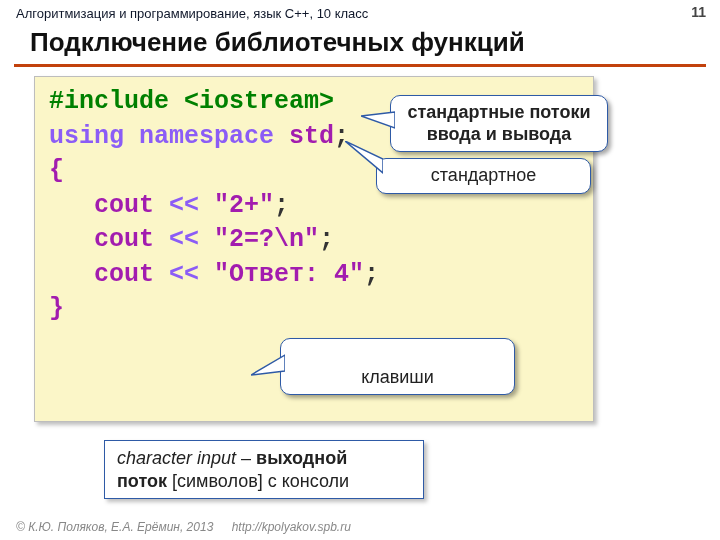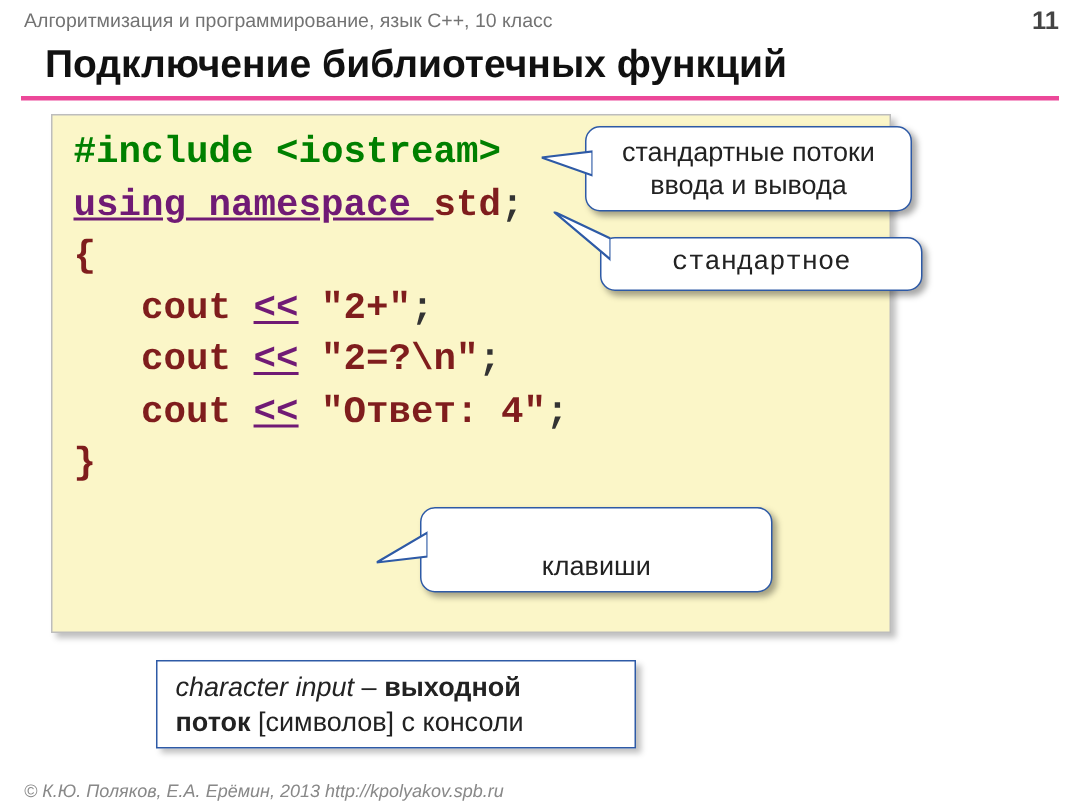--- a/index.html
+++ b/index.html
@@ -7,56 +7,56 @@
     width: 720px;
     height: 540px;
     background: #fff;
     font-family: Arial, sans-serif;
     position: relative;
     overflow: hidden;
   }
   .topbar {
     padding: 6px 16px 2px;
     font-size: 13px;
-    color: #737373;
+    color: #0f172a;
   }
   .pagenum {
     position: absolute;
     top: 4px;
     right: 14px;
-    font-size: 17px;
+    font-size: 14px;
     color: #444;
     font-weight: bold;
     text-align: center;
   }
   .title {
     font-size: 26px;
     font-weight: bold;
     color: #111;
     padding: 4px 16px 6px;
-    border-bottom: 3px solid #ec4899;
+    border-bottom: 3px solid #c2410c;
     margin: 0 14px 14px;
   }
   .codebox {
     position: absolute;
     left: 34px; top: 76px;
     width: 560px;
     height: 346px;
     background: #fbf6c8;
     border: 1px solid #bdbdbd;
     box-shadow: 3px 3px 4px rgba(0,0,0,0.25);
     padding: 8px 14px;
     font-family: "Courier New", monospace;
     font-size: 25px;
     font-weight: bold;
     line-height: 1.38;
     color: #333;
   }
-  .royal { color: #701a75; text-decoration: underline; }
-  .navy  { color: #7f1d1d; }
+  .royal { color: #8b5cf6; }
+  .navy  { color: #a21caf; }
   .green { color: #008000; }
   .callout {
     position: absolute;
     background: #fff;
     border: 1.5px solid #2e5aa6;
     border-radius: 10px;
     padding: 6px 14px;
     font-size: 18px;
     color: #222;
     text-align: center;
@@ -73,48 +73,48 @@
     box-shadow: 3px 3px 4px rgba(0,0,0,0.25);
     line-height: 1.25;
   }
   .footer {
     position: absolute;
     bottom: 6px; left: 16px;
     font-size: 12px;
     color: #888;
     font-style: italic;
   }
-  .footer a { color: #888; text-decoration: none; margin-left: 0; font-style: italic; }
+  .footer a { color: #888; text-decoration: none; margin-left: 15px; font-style: italic; }
 </style>
 </head>
 <body>
 
 <div class="topbar">Алгоритмизация и программирование, язык  C++, 10 класс</div>
 <div class="pagenum">11</div>
 <h1 class="title">Подключение библиотечных функций</h1>
 
 <div class="codebox">
   <div><span class="green">#include </span><span class="green">&lt;iostream&gt;</span></div>
   <div><span class="royal">using</span><span class="royal"> namespace </span><span class="navy">std</span><span>;</span></div>
   <div><span class="navy">{</span></div>
   <div style="white-space:pre"><span class="navy">   cout </span><span class="royal">&lt;&lt;</span><span class="navy"> "2+"</span><span>;</span></div>
   <div style="white-space:pre"><span class="navy">   cout </span><span class="royal">&lt;&lt;</span><span class="navy"> "2=?\n"</span><span>;</span></div>
   <div style="white-space:pre"><span class="navy">   cout </span><span class="royal">&lt;&lt;</span><span class="navy"> "Ответ: 4"</span><span>;</span></div>
   <div><span class="navy">}</span></div>
 </div>
 
-<div class="callout" style="left:390px; top:84px; width:218px;">
+<div class="callout" style="left:390px; top:95px; width:218px;font-weight:bold;">
   <span>стандартные потоки</span><br>
   <span>ввода и вывода</span>
   <svg style="position:absolute; left:-30px; top:10px;" width="34" height="30">
     <polygon points="34,6 34,22 0,10" fill="#fff" stroke="#2e5aa6" stroke-width="1.5"></polygon>
   </svg>
 </div>
 
-<div class="callout" style="left:400px; top:158px; width:215px;font-family:Liberation Mono, monospace;">
+<div class="callout" style="left:376px; top:158px; width:215px;">
   <span>стандартное</span><br>
   <svg style="position:absolute; left:-32px; top:-18px;" width="38" height="34">
     <polygon points="38,18 38,32 0,0" fill="#fff" stroke="#2e5aa6" stroke-width="1.5"></polygon>
   </svg>
 </div>
 
 <div class="callout" style="left:280px; top:338px; width:235px;">
   <br>
   <span>клавиши</span>
   <svg style="position:absolute; left:-30px; top:12px;" width="34" height="28">

